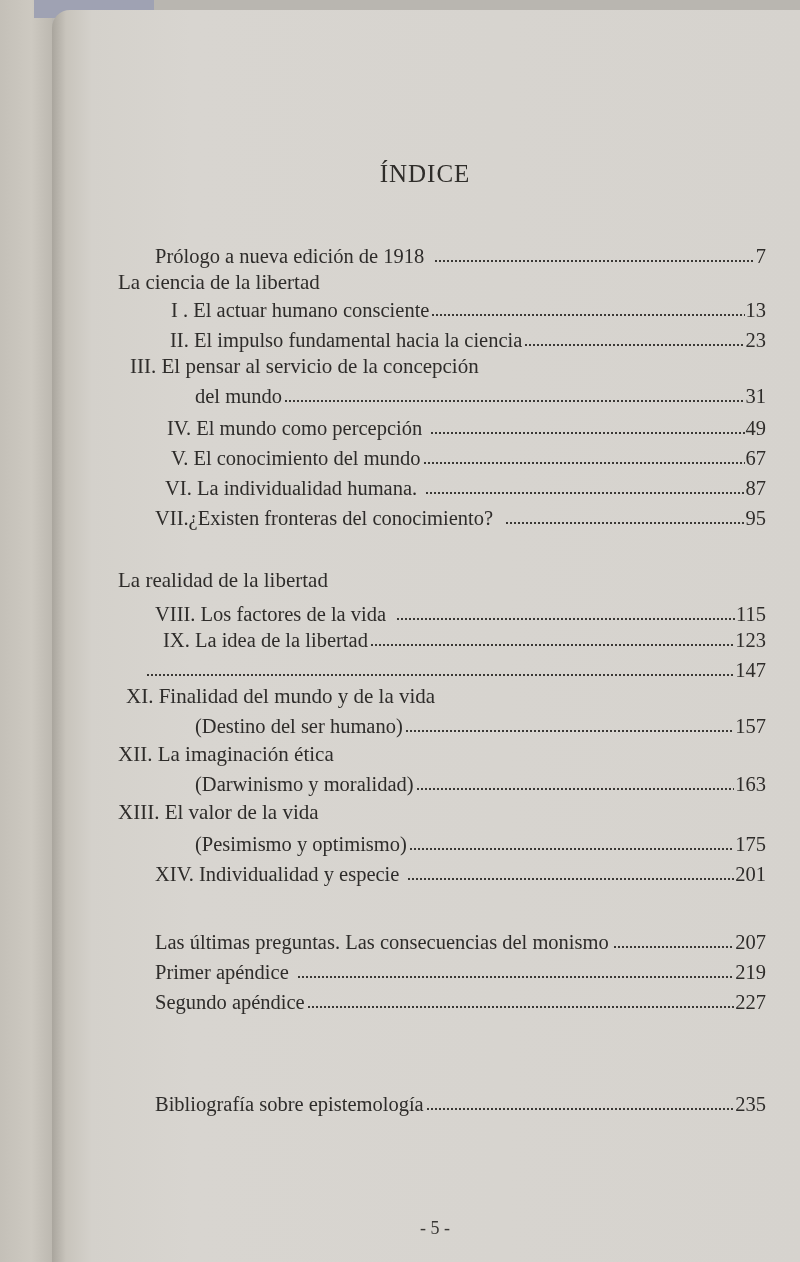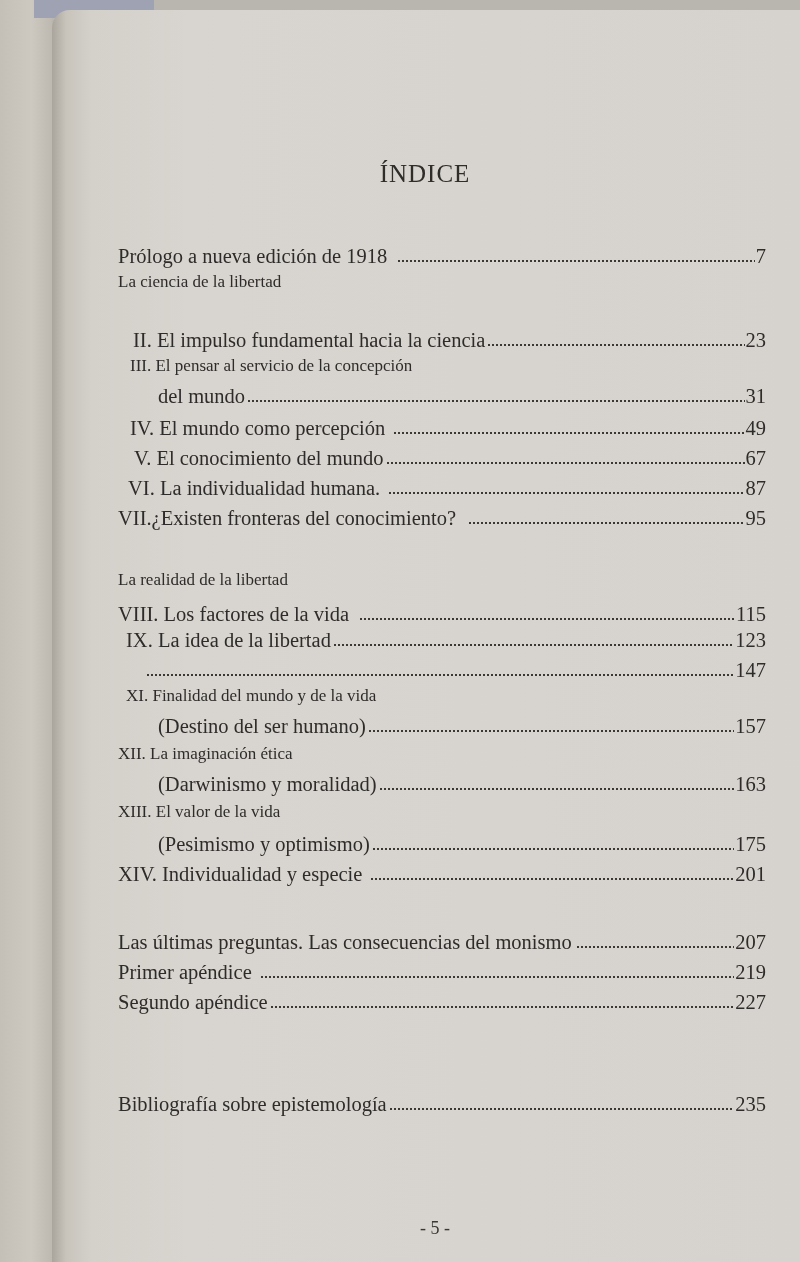--- a/index.html
+++ b/index.html
@@ -25,29 +25,29 @@
     .content { position:absolute; left:0; top:0; width:736px; height:1262px; }
     .title {
       position:absolute; left:0; width:850px; top:160px; text-align:center;
       font-size:25px; letter-spacing:1px; color:#2f2d2a;
     }
     .row {
       position:absolute; left:118px; width:648px; height:30px;
       display:flex; align-items:flex-end; font-size:20.5px; line-height:24px;
       white-space:nowrap;
     }
-    .row .lbl { flex:0 0 auto; }
+    .row .lbl { flex:0 0 auto;margin-left:37px; }
     .row .dots {
       flex:1 1 auto; overflow:hidden; margin:0 1px 5px 2px; height:6px;
       background-image:radial-gradient(circle,#3a3835 0.9px,transparent 1.2px);
       background-size:4px 4px; background-position:left bottom; background-repeat:repeat-x;
     }
     .row .pg { flex:0 0 auto; }
     .plain {
-      position:absolute; left:118px; font-size:17px; line-height:24px; white-space:nowrap;font-family:Liberation Serif, serif;
+      position:absolute; left:118px; font-size:21px; line-height:24px; white-space:nowrap;font-family:Liberation Serif, serif;
     }
     .footer {
       position:absolute; left:0; width:870px; top:1218px; text-align:center;
       font-size:18px; color:#3a3835;
     }
   </style>
 </head>
 <body>
 
 <div class="left-page"></div>
@@ -57,20 +57,25 @@
 <div class="content">
   <div class="title">ÍNDICE</div>
 
   <div class="row" style="top:238px">
     <span class="lbl">Prólogo a nueva edición de 1918</span>
     <span class="dots" style="margin-left:10px"></span>
     <span class="pg">7</span>
   </div>
   <div class="plain" style="top:270px">La ciencia de la libertad</div>
 
+  <div class="row" style="top:292px; left:134px; width:632px">
+    <span class="lbl">I . El actuar humano consciente</span>
+    <span class="dots"></span>
+    <span class="pg">13</span>
+  </div>
   <div class="row" style="top:322px; left:133px; width:633px">
     <span class="lbl">II. El impulso fundamental hacia la ciencia</span>
     <span class="dots"></span>
     <span class="pg">23</span>
   </div>
   <div class="plain" style="top:354px; left:130px">III. El pensar al servicio de la concepción</div>
   <div class="row" style="top:378px; left:158px; width:608px">
     <span class="lbl">del mundo</span>
     <span class="dots"></span>
     <span class="pg">31</span>

